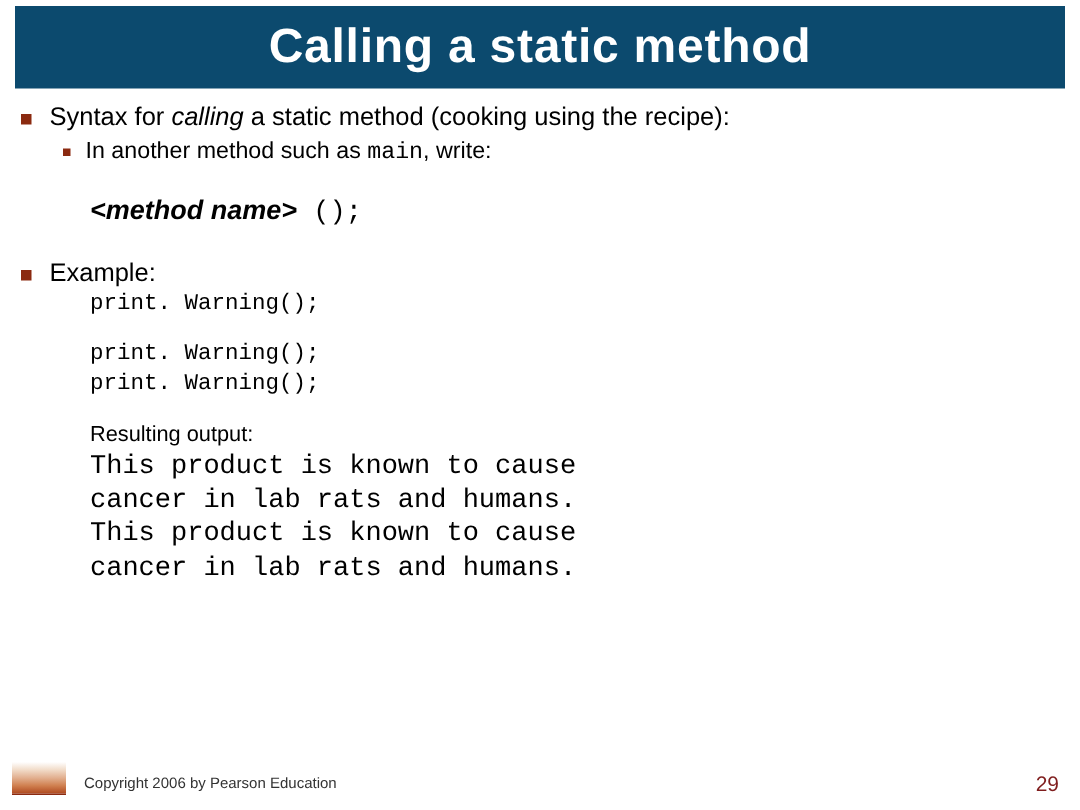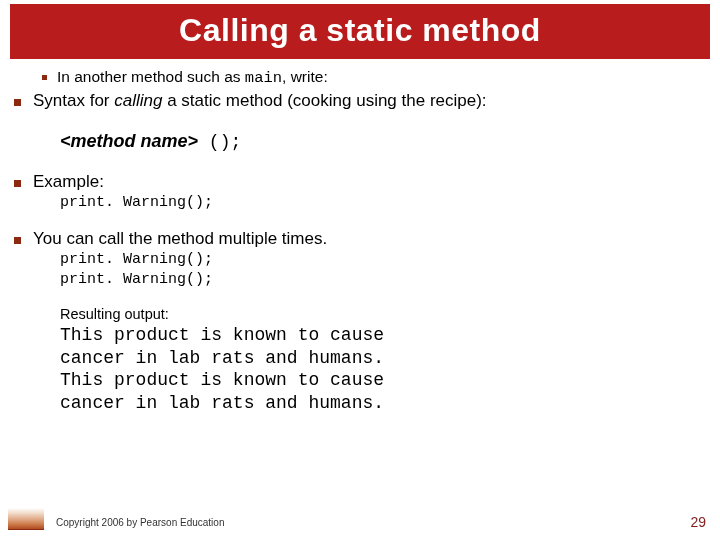--- a/index.html
+++ b/index.html
@@ -4,21 +4,21 @@
 <style>
   * { box-sizing: border-box; margin: 0; padding: 0; }
   html, body { width: 720px; height: 540px; overflow: hidden; }
   body {
     font-family: Verdana, Geneva, sans-serif;
     background: #ffffff;
     color: #000;
     position: relative;
   }
   .title-bar {
-    background: #b91c1c;
+    background: #0c4a6e;
     margin: 4px 10px 0 10px;
     padding: 8px 0 10px 0;
     text-align: center;
   }
   .title-bar h1 {
     color: #fff;
     font-weight: bold;
     font-size: 32px;
     letter-spacing: 0.5px;
   }
@@ -112,52 +112,48 @@
 </style>
 </head>
 <body>
 
 <div class="title-bar">
   <h1>Calling a static method</h1>
 </div>
 
 <div class="content">
 
+  <div class="bullet-row">
+    <div class="bullet-square"></div>
+    <div>
+      <span>Syntax for </span><span class="italic">calling</span><span> a static method (cooking using the recipe):</span>
+    </div>
+  </div>
+
   <div class="bullet-row sub-line">
     <div class="bullet-square sub"></div>
     <div>
       <span>In another method such as </span><span class="mono">main</span><span>, write:</span>
-    </div>
-  </div>
-
-  <div class="bullet-row">
-    <div class="bullet-square"></div>
-    <div>
-      <span>Syntax for </span><span class="italic">calling</span><span> a static method (cooking using the recipe):</span>
     </div>
   </div>
 
   <div class="syntax-line">
     <span class="italic bold">&lt;method name&gt;</span><span class="mono"> ();</span>
   </div>
 
   <div class="spacer-sm"></div>
 
   <div class="bullet-row">
     <div class="bullet-square"></div>
     <div>Example:</div>
   </div>
   <div class="code-indent mono">print. Warning();</div>
 
   <div class="spacer-sm"></div>
 
-  <div class="bullet-row">
-    <div class="bullet-square"></div>
-    <div>You can call the method multiple times.</div>
-  </div>
   <div class="code-indent mono">print. Warning();
 print. Warning();</div>
 
   <div class="result-block">
     <div class="result-label">Resulting output:</div>
     <div class="result-text">This product is known to cause
 cancer in lab rats and humans.
 This product is known to cause
 cancer in lab rats and humans.</div>
   </div>

